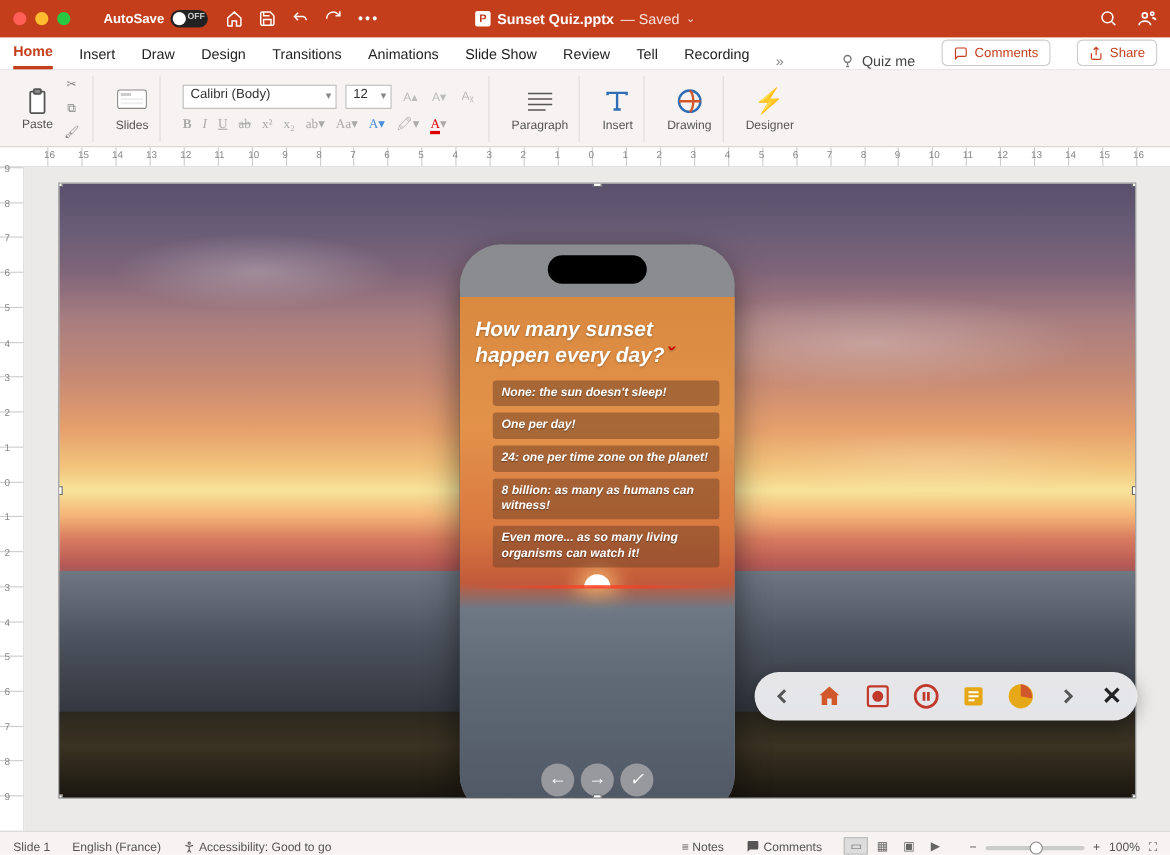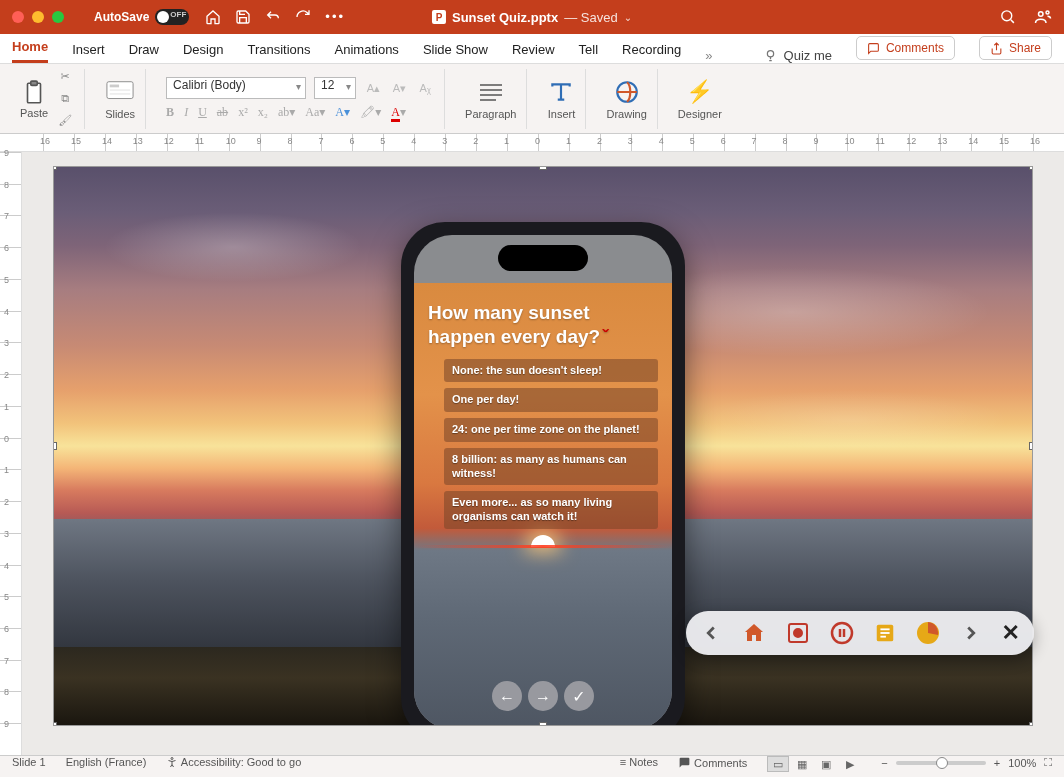--- a/index.html
+++ b/index.html
@@ -69,41 +69,41 @@
   }
   .sea{position:absolute; left:0; right:0; top:63%; bottom:0;
     background:linear-gradient(to bottom,#6f7783 0%, #4d535e 30%, #2c3038 70%, #14161a 100%);
   }
   .beach{position:absolute;left:0;right:0;bottom:0;height:14%;
     background:linear-gradient(to bottom,#2c281f 0%, #3a3222 40%, #1a160f 100%);
   }
   .cloud{position:absolute; background:radial-gradient(ellipse at center, rgba(255,255,255,0.25), rgba(255,255,255,0) 70%); border-radius:50%;}
 
   
-  .phone{position:absolute; left:50%; top:55px; transform:translateX(-50%); width:284px; height:520px; background:#1a1a1f; border-radius:44px; padding:13px; box-shadow:0 10px 30px rgba(0,0,0,0.5);}
+  .phone{position:absolute; left:50%; top:55px; transform:translateX(-50%); width:250px; height:520px; background:#1a1a1f; border-radius:44px; padding:0; box-shadow:0 10px 30px rgba(0,0,0,0.5);font-style:italic;}
   .phone-inner{width:100%; height:100%; background:#8a8c8f; border-radius:38px; overflow:hidden; position:relative;}
   .notch{position:absolute; top:10px; left:50%; transform:translateX(-50%); width:90px; height:26px; background:#000; border-radius:14px;}
   .phone-screen{position:absolute; top:48px; left:0; right:0; bottom:0;
     background:linear-gradient(to bottom,#d98a3f 0%, #e3924a 25%, #d97840 45%, #c25a3a 55%, #6e7885 60%, #5f6976 75%, #4e5662 100%);
     padding:18px 14px 0 14px; color:#fff;}
   .sun-disc{position:absolute; left:50%; top:252px; transform:translateX(-50%); width:24px; height:12px; background:#fff; border-radius:12px 12px 0 0; box-shadow:0 0 18px 6px rgba(255,200,120,0.8);}
   .sun-line{position:absolute; left:0; right:0; top:262px; height:3px; background:linear-gradient(to right, rgba(255,60,30,0) 0%, rgba(255,60,30,0.9) 50%, rgba(255,60,30,0) 100%);}
   .q-title{font-size:19px; font-weight:600; line-height:1.25; margin-bottom:10px; text-shadow:0 1px 2px rgba(0,0,0,0.3);}
   .q-title .cursor{color:#c00; margin-left:2px;}
   .answers{display:flex; flex-direction:column; gap:6px; position:relative; z-index:2;}
   .answer{background:rgba(120,70,40,0.55); border-radius:3px; padding:5px 8px; font-size:11px; font-weight:600; line-height:1.25; text-shadow:0 1px 1px rgba(0,0,0,0.4);margin-left:16px;}
   .nav-circ{position:absolute; bottom:18px; left:50%; transform:translateX(-50%); display:flex; gap:6px;}
   .circ{width:30px;height:30px;border-radius:50%;background:rgba(160,160,165,0.9);display:flex;align-items:center;justify-content:center;color:#fff;font-size:16px;}
 
   
   .float-tb{position:absolute; right:30px; bottom:100px; background:rgba(235,235,238,0.97); border-radius:24px; height:44px; display:flex; align-items:center; padding:0 14px; gap:20px; box-shadow:0 4px 16px rgba(0,0,0,0.3); font-size:20px;}
   .ft-item{display:flex;align-items:center;justify-content:center;cursor:pointer;}
 
   
-  .status{height:22px; border-top:1px solid #ccc; background:#f6f3f2; display:flex; align-items:flex-start; font-size:11px; color:#555; padding:0 12px; gap:20px;}
+  .status{height:22px; border-top:1px solid #ccc; background:#f6f3f2; display:flex; align-items:flex-end; font-size:11px; color:#555; padding:0 12px; gap:20px;}
   .status .spacer{flex:1;}
   .zoom{display:flex; align-items:center; gap:8px;}
   .zoom .track{width:90px;height:4px;background:#ccc;border-radius:2px;position:relative;}
   .zoom .thumb{position:absolute;left:45%;top:-4px;width:12px;height:12px;background:#fff;border:1px solid #888;border-radius:50%;}
   .view-icons{display:flex;gap:2px;}
   .view-icons .vi{width:22px;height:16px;border:1px solid transparent;display:flex;align-items:center;justify-content:center;font-size:11px;color:#666;}
   .view-icons .vi.active{background:#ddd;border-color:#bbb;}
 
   svg{display:block;}
 </style>

